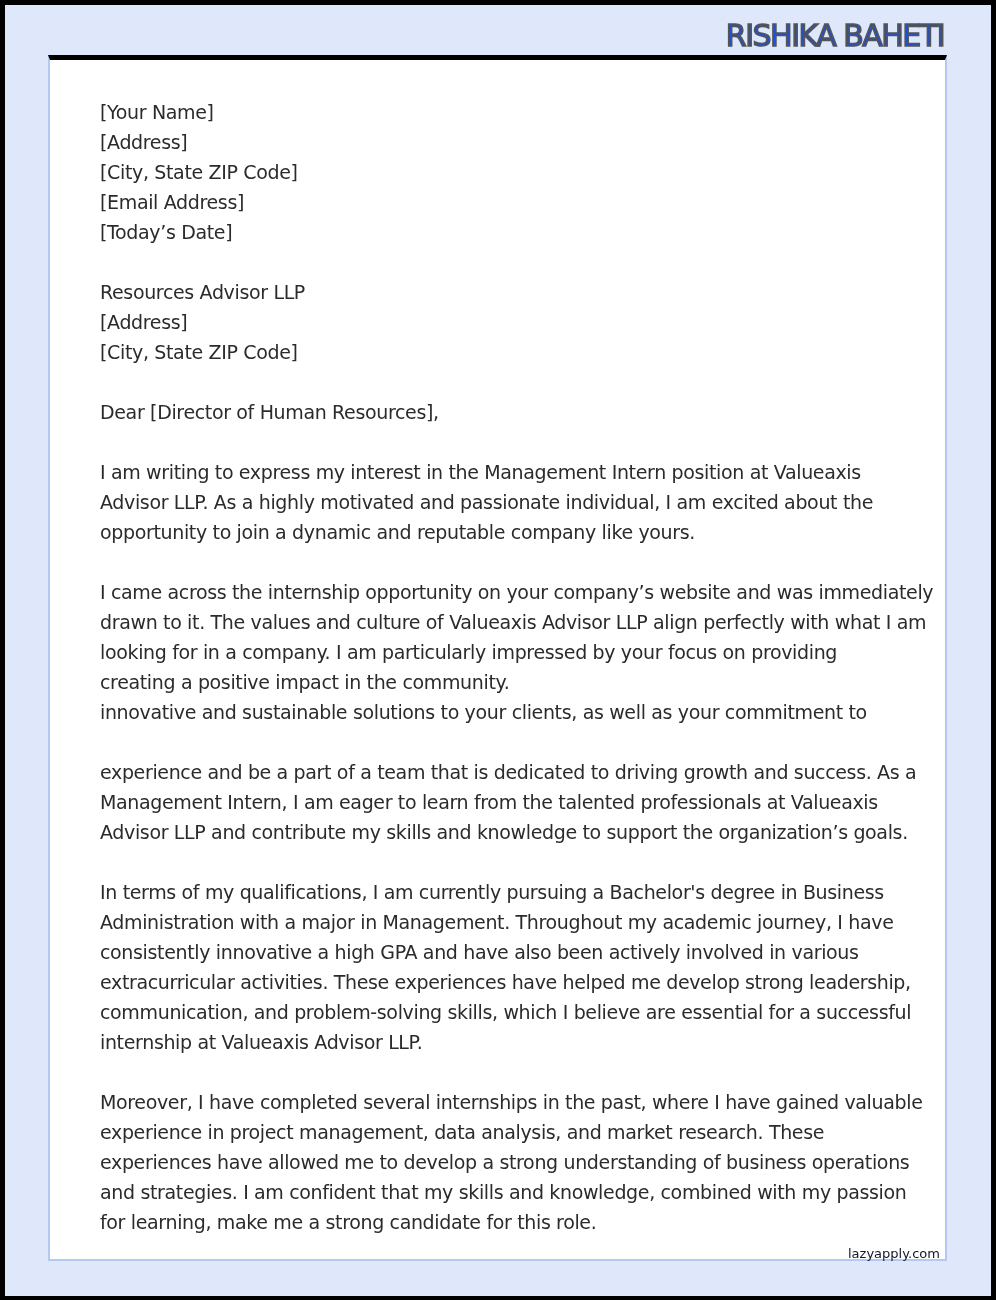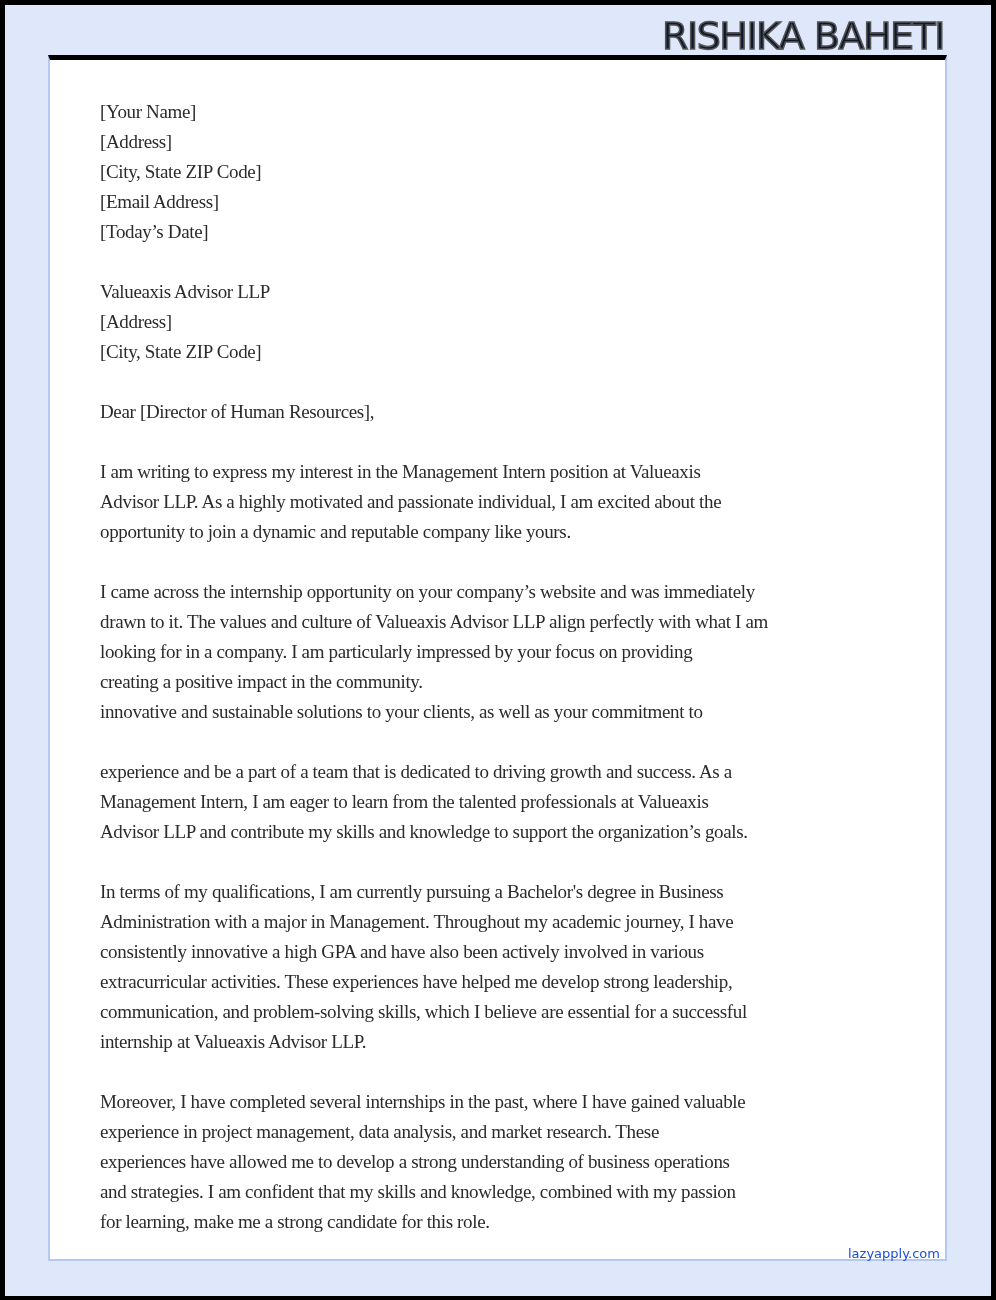--- a/index.html
+++ b/index.html
@@ -9,62 +9,62 @@
     font-family: "DejaVu Sans", sans-serif;
   }
   .frame {
     position: absolute; left: 0; top: 0; width: 996px; height: 1300px;
     box-sizing: border-box; border: 5px solid #000; border-bottom-width: 4px;
     pointer-events: none; z-index: 5;
   }
   .name {
     position: absolute; right: 52px; top: 14px;
     font-family: "DejaVu Sans", sans-serif;
-    font-size: 38px; letter-spacing: -1.5px; line-height: 44px;
-    color: #0f172a;
+    font-size: 30px; letter-spacing: -1.5px; line-height: 44px;
+    color: #1d4ed8;
     -webkit-text-stroke: 1.6px #555;
     font-weight: normal;
   }
   .page {
     position: absolute; left: 48px; top: 55px; width: 899px; height: 1206px;
     box-sizing: border-box; background: #fff;
     border-top: 5px solid #000;
     border-left: 2px solid #b4c9f2; border-right: 2px solid #b4c9f2; border-bottom: 2px solid #b4c9f2;
   }
   .content {
     position: absolute; left: 100px; top: 97px; width: 800px;
     font-size: 19px; line-height: 30px; color: #2b2b2b;
     letter-spacing: -0.35px; z-index: 3;
   }
   .content p { margin: 0 0 30px 0; }
-  .content .line { display: block; white-space: nowrap; font-family: Liberation Serif, serif; }
+  .content .line { display: block; white-space: nowrap; }
   .watermark {
     position: absolute; left: 848px; top: 1246px;
-    font-size: 13px; color: #1d4ed8; z-index: 4;
+    font-size: 13px; color: #0f172a; z-index: 4;
   }
 </style>
 </head>
 <body>
 
 <div class="frame"></div>
 
 <div class="name">RISHIKA BAHETI</div>
 
 <div class="page"></div>
 
 <div class="content">
   <p>
     <span class="line">[Your Name]</span>
     <span class="line">[Address]</span>
     <span class="line">[City, State ZIP Code]</span>
     <span class="line">[Email Address]</span>
     <span class="line">[Today’s Date]</span>
   </p>
   <p>
-    <span class="line">Valueaxis Advisor LLP</span>
+    <span class="line">Resources Advisor LLP</span>
     <span class="line">[Address]</span>
     <span class="line">[City, State ZIP Code]</span>
   </p>
   <p>
     <span class="line">Dear [Director of Human Resources],</span>
   </p>
   <p>
     <span class="line">I am writing to express my interest in the Management Intern position at Valueaxis</span>
     <span class="line">Advisor LLP. As a highly motivated and passionate individual, I am excited about the</span>
     <span class="line">opportunity to join a dynamic and reputable company like yours.</span>

